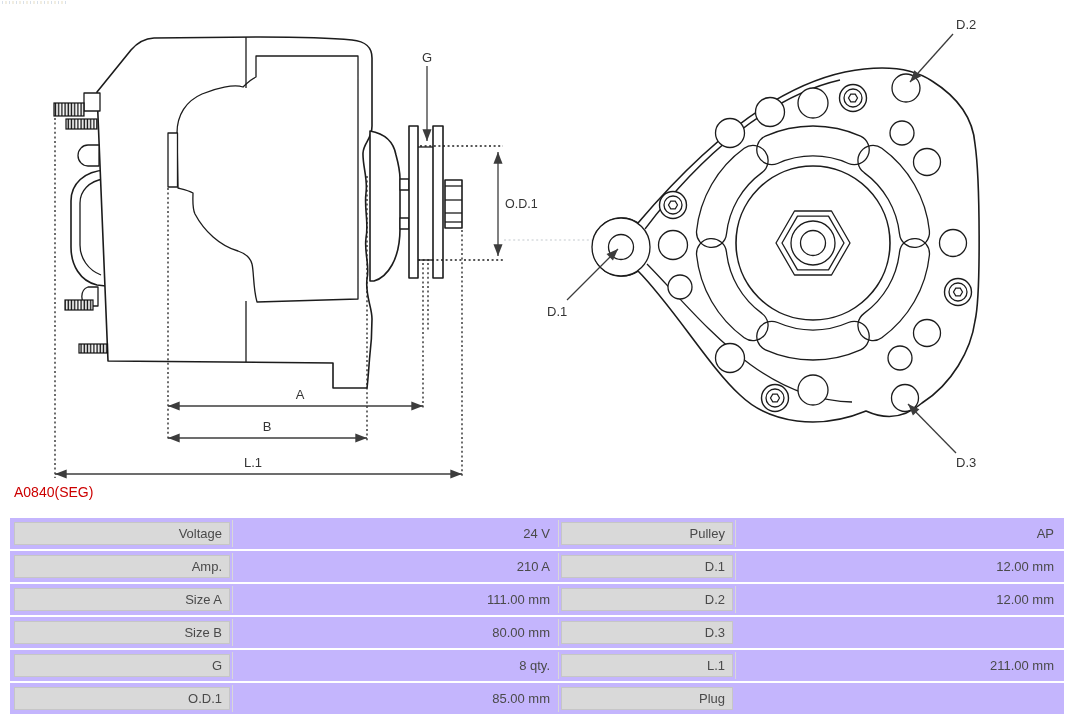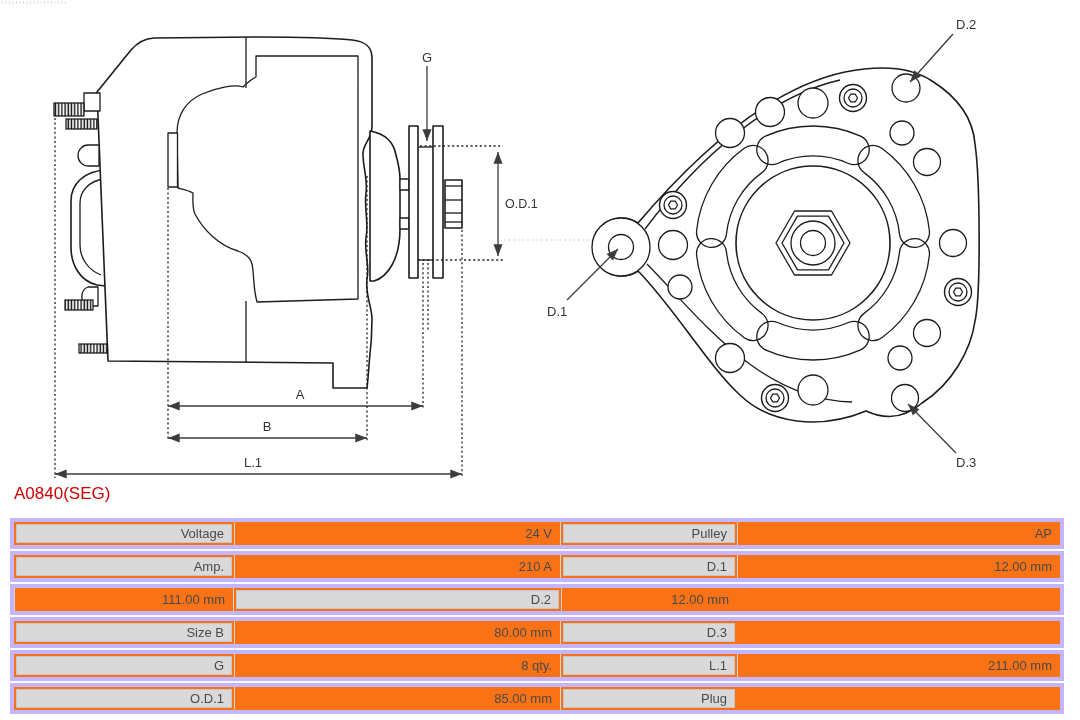--- a/index.html
+++ b/index.html
@@ -9,25 +9,25 @@
      background:repeating-linear-gradient(90deg,#aebfd6 0 1.5px,transparent 1.5px 3.5px,#e6ddc2 3.5px 5px,transparent 5px 7px);}
   .drawing{position:absolute;left:0;top:0;}
   .ln{fill:#fff;stroke:#1c1c1c;stroke-width:1.6;stroke-linejoin:round;}
   .ln2{fill:#fff;stroke:#1c1c1c;stroke-width:1.3;stroke-linejoin:round;}
   .nf{fill:none;}
   .dim{stroke:#3c3c3c;stroke-width:1.3;fill:none;}
   .dot{stroke:#1f1f1f;stroke-width:1.3;fill:none;stroke-dasharray:2 2.6;}
   .faint{stroke:#c4c9ce;stroke-width:1.2;}
   text.lbl{font-family:"Liberation Sans",sans-serif;font-size:13px;fill:#353535;}
   text.sm{font-size:12.5px;}
-  .page-title{position:absolute;left:14px;top:484px;font-size:17px;color:#cc0000;}
+  .page-title{position:absolute;left:14px;top:484px;font-size:14px;color:#cc0000;}
   .spec-table{position:absolute;left:10px;top:518px;width:1054px;}
   .spec-row{display:grid;grid-template-columns:220px 327px 176px 1fr;
-     box-sizing:border-box;height:31px;margin-bottom:2px;background:#f97316;
-     border:4px solid #c4b5fd;}
+     box-sizing:border-box;height:31px;margin-bottom:2px;background:#c4b5fd;
+     border:2px solid #c4b5fd;}
   .cell{display:flex;align-items:center;justify-content:flex-end;
      font-size:13px;color:#4a4a4a;box-sizing:border-box;}
   .cell.label{background:#d9d9d9;border:1px solid #c6c6c6;margin:2px;padding-right:7px;}
   .cell.value{padding-right:8px;border-left:1px solid #d8d8d8;border-right:1px solid #d8d8d8;}
   .cell.value.last{border-right:none;text-align:center;}
 </style>
 </head>
 <body>
 
 <div class="watermark"></div>
@@ -190,20 +190,21 @@
     <div class="cell label">Pulley</div>
     <div class="cell value last">AP</div>
   </div>
   <div class="spec-row">
     <div class="cell label">Amp.</div>
     <div class="cell value">210 A</div>
     <div class="cell label">D.1</div>
     <div class="cell value last">12.00 mm</div>
   </div>
   <div class="spec-row">
+    <div class="cell label">Size A</div>
     <div class="cell value">111.00 mm</div>
     <div class="cell label">D.2</div>
     <div class="cell value last">12.00 mm</div>
   </div>
   <div class="spec-row">
     <div class="cell label">Size B</div>
     <div class="cell value">80.00 mm</div>
     <div class="cell label">D.3</div>
   </div>
   <div class="spec-row">

